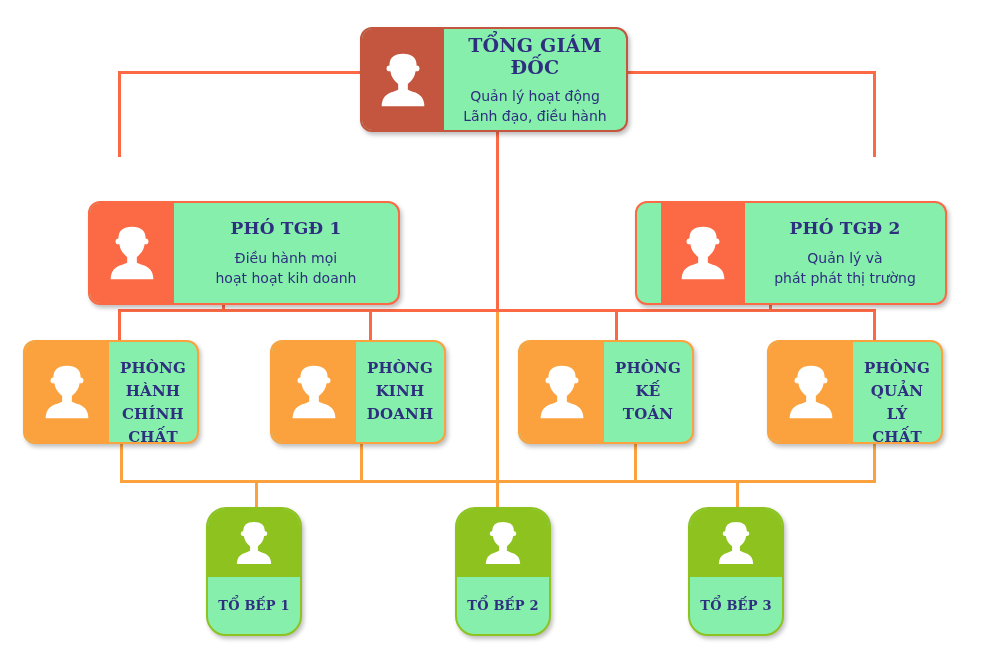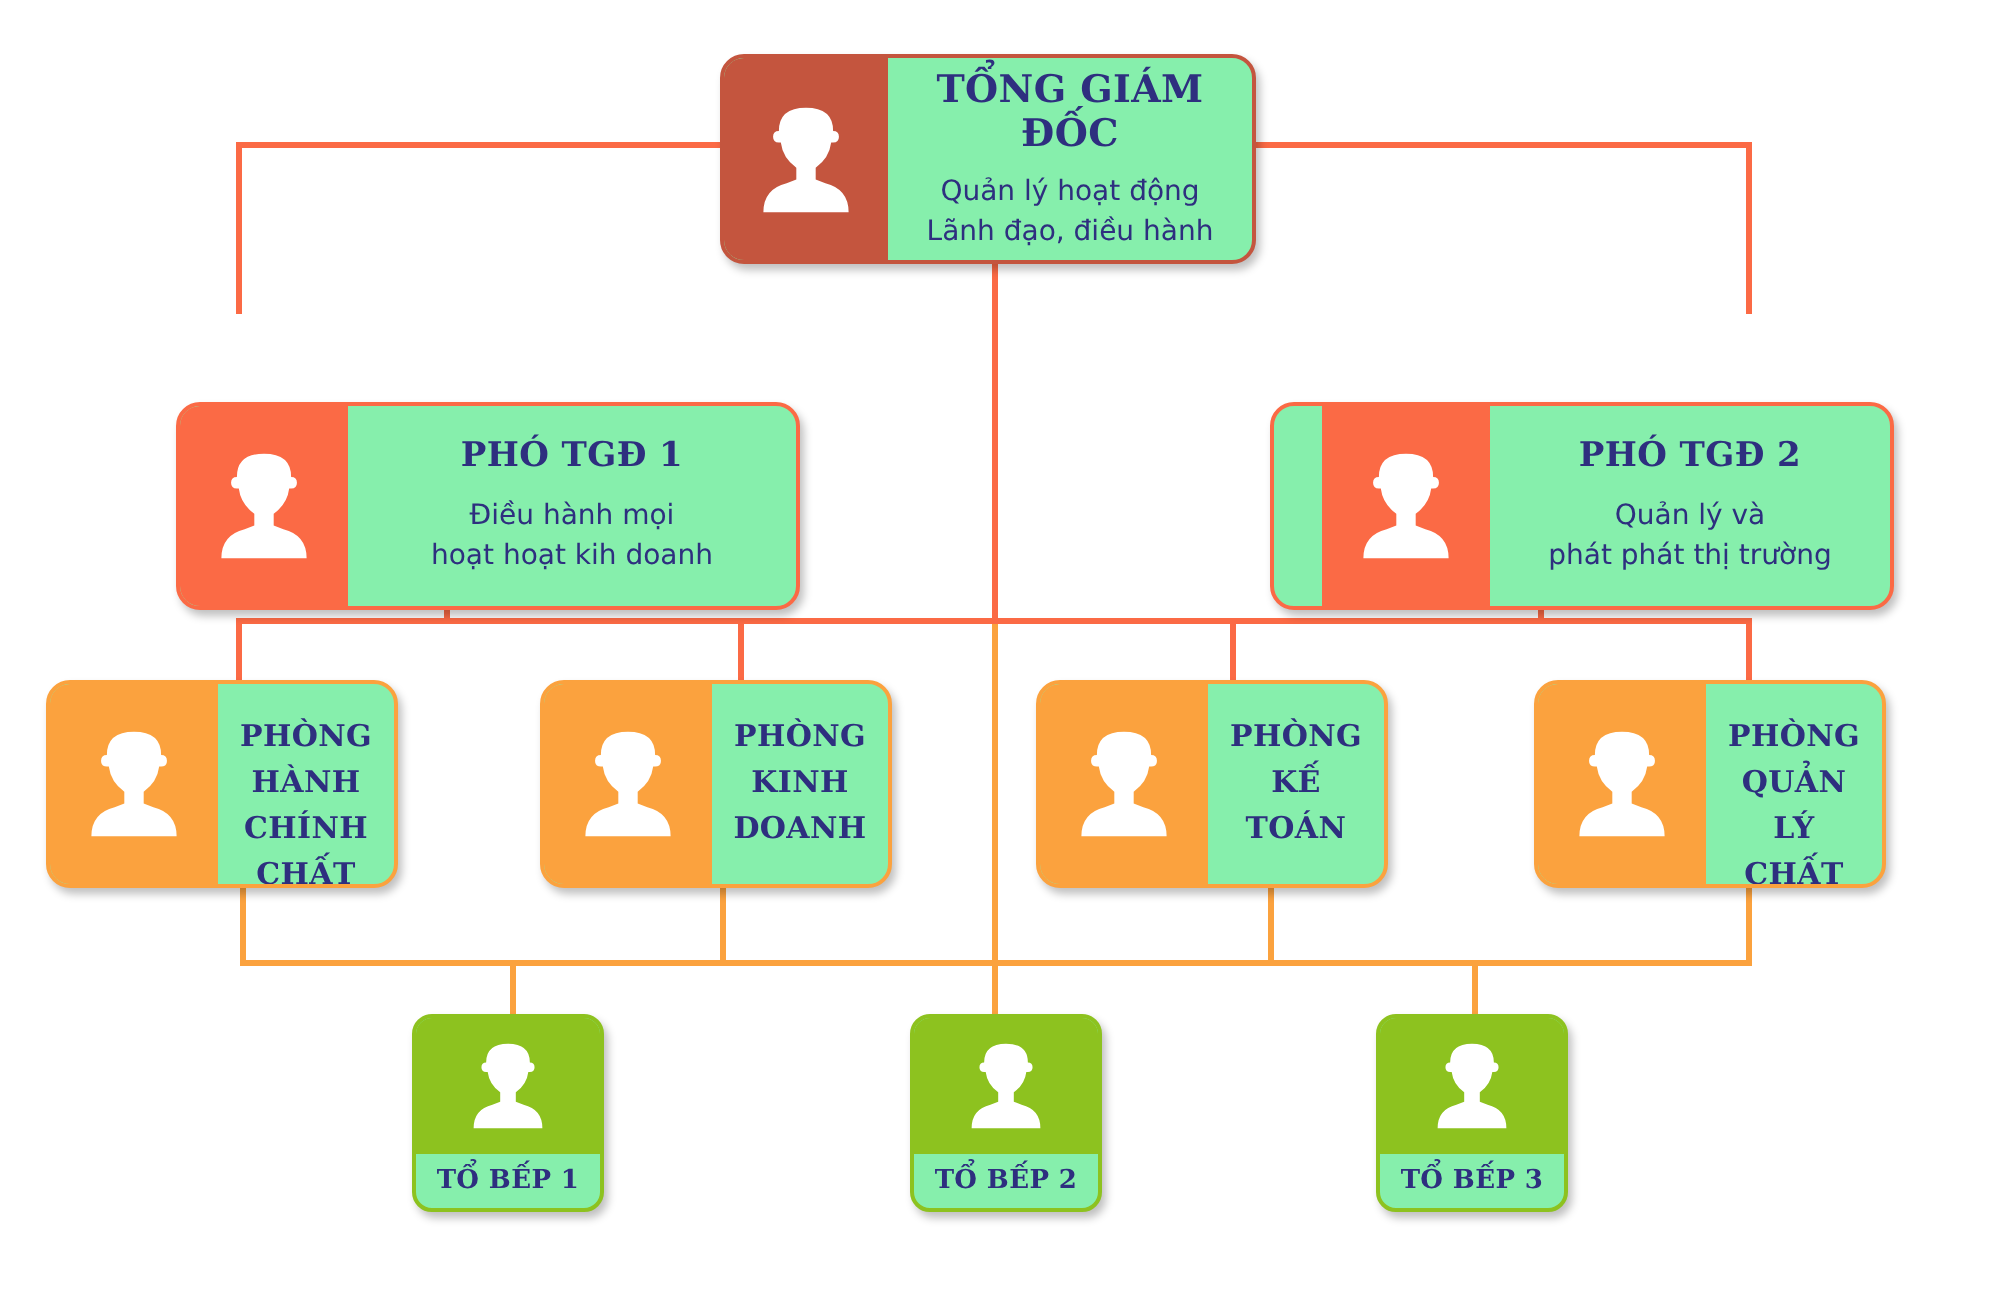--- a/index.html
+++ b/index.html
@@ -54,22 +54,22 @@
   .c-dept .pic { width: 84px; background: #fba23e; }
   .c-dept .title { font-size: 15px; line-height: 23px; }
   .c-dept .txt { justify-content: flex-start; padding-top: 15px; }
   #dept1 { left: 23px; }
   #dept2 { left: 270px; }
   #dept3 { left: 518px; }
   #dept4 { left: 767px; }
 
   
   .c-team {
-    top: 507px; width: 96px; height: 99px; flex-direction: column;
-    border: 2px solid #8dc21f; border-radius: 10px;
+    top: 507px; width: 96px; height: 129px; flex-direction: column;
+    border: 2px solid #8dc21f; border-radius: 20px;
   }
   .c-team .pic { height: 68px; width: 100%; background: #8dc21f; }
   .c-team .txt { padding: 0; }
   .c-team .title { font-size: 13px; }
   #team1 { left: 206px; }
   #team2 { left: 455px; }
   #team3 { left: 688px; }
 
   .avatar svg { display: block; }
 </style>

